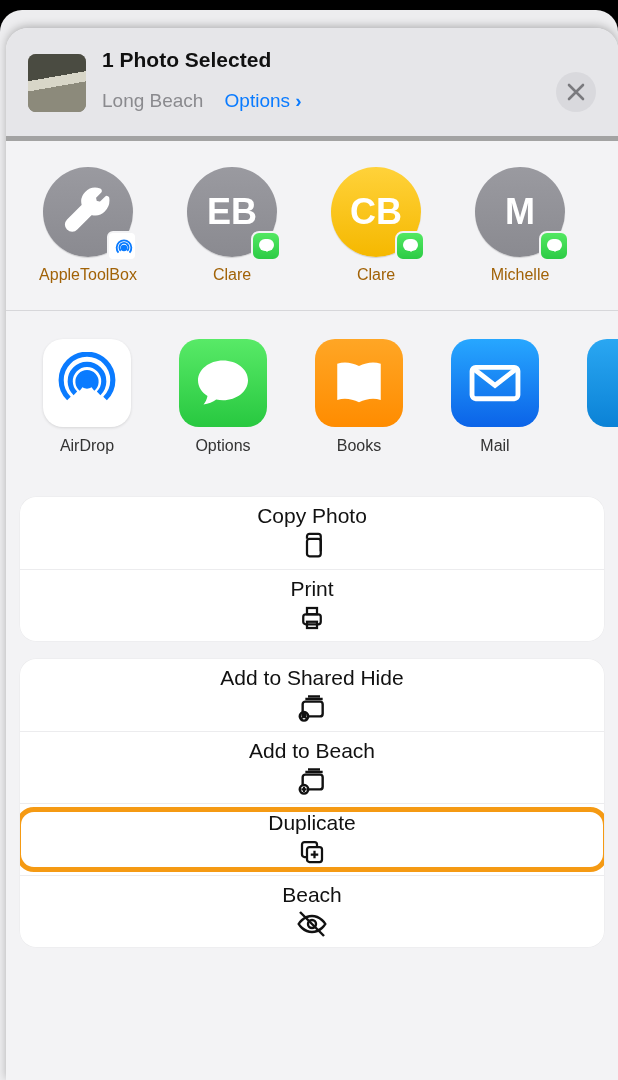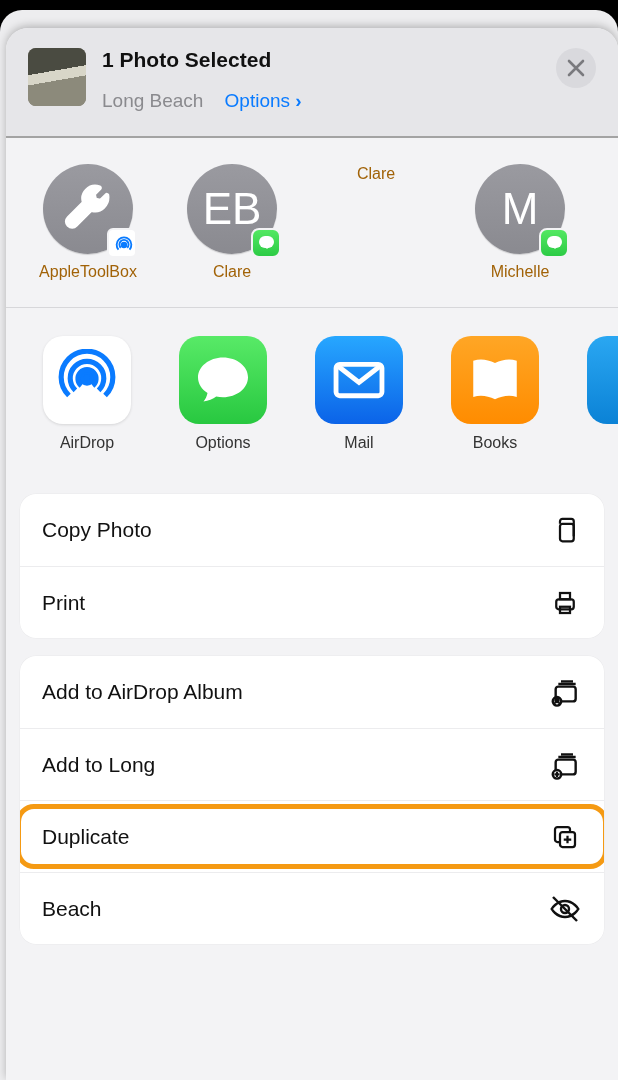--- a/index.html
+++ b/index.html
@@ -12,22 +12,22 @@
   }
   .sheet-inner {
     position:absolute; left:6px; right:0; top:18px; bottom:0;
     background:#f3f3f5;
     border-top-left-radius:22px; border-top-right-radius:22px;
     box-shadow: 0 -2px 8px rgba(0,0,0,0.25);
     overflow:hidden;
   }
   
   .header {
-    display:flex; align-items:flex-start; padding:20px 22px 24px 22px;
-    border-bottom:2px solid #a3a3a3;
+    display:flex; align-items:flex-end; padding:20px 22px 24px 22px;
+    border-bottom:5px solid #a3a3a3;
     background:#e6e6e9;
   }
   .thumb {
     width:58px; height:58px; border-radius:8px; background:#7c7869;
     margin-right:16px; position:relative; overflow:hidden;
   }
   .thumb::before {
     content:""; position:absolute; inset:0;
     background:linear-gradient(170deg,#4a4b41 0 40%, #d8d6c8 40% 55%, #8c8a7b 55% 100%);
     filter: blur(0.5px);
@@ -47,21 +47,21 @@
     display:flex; gap:32px; padding:26px 0 26px 26px;
     border-bottom:1px solid #d7d7da;
     background:#f3f3f5;
     overflow:hidden;
   }
   .contact { width:112px; text-align:center; flex-shrink:0;}
   .avatar {
     width:90px; height:90px; border-radius:50%;
     margin:0 auto 8px; position:relative;
     display:flex; align-items:center; justify-content:center;
-    font-size:44px; font-weight:400; color:#fff;
+    font-size:36px; font-weight:700; color:#fff;
     box-shadow: 0 1px 1px rgba(0,0,0,0.15);
   }
   .av-gray { background:linear-gradient(#9a9aa0,#8a8a90);}
   .av-yellow { background:linear-gradient(#ffd23a,#f5b800);}
   .av-badge {
     position:absolute; right:-4px; bottom:-4px; width:30px; height:30px;
     border-radius:8px; background:linear-gradient(#53e862,#2ccb45);
     border:2px solid #f3f3f5;
   }
   .av-badge::after{
@@ -91,23 +91,24 @@
   .ic-white { background:#fff; box-shadow:0 1px 3px rgba(0,0,0,0.12);}
   .ic-green { background:linear-gradient(#58ea67,#28c840);}
   .ic-blue  { background:linear-gradient(#27a7ff,#0b63e8);}
   .ic-orange{ background:linear-gradient(#ffa625,#ff8c00);}
   .ic-cyan  { background:linear-gradient(#2aa7f2,#0b82d6);}
   
   .actions { padding:18px 14px 0 14px; }
   .group { background:#fff; border-radius:16px; overflow:hidden; margin-bottom:18px;
            box-shadow:0 0 0 0.5px rgba(0,0,0,0.04);}
   .row {
-    display:flex; align-items:center; justify-content:space-between;
+    display:flex; align-items:center; justify-content:center;
     padding:0 22px; height:72px; font-size:21px; color:#111;
     border-top:1px solid #ececee;
+    flex-direction:column;
   }
   .row:first-child { border-top:none; }
   .row-icon { width:34px; height:34px; display:flex; align-items:center; justify-content:center; }
   .hl { position:relative; }
   .hl::after{
     content:""; position:absolute; left:-4px; right:-4px; top:3px; bottom:3px;
     border:5px solid #f59a13; border-radius:18px; pointer-events:none;
   }
 </style>
 </head>
@@ -152,20 +153,24 @@
       <div class="contact-label">AppleToolBox</div>
     </div>
     <div class="contact">
       <div class="avatar av-gray">
             <span>EB</span>
             <div class="av-badge"></div>
           </div>
       <div class="contact-label">Clare</div>
     </div>
     <div class="contact">
+      <div class="avatar av-yellow">
+            <span>CB</span>
+            <div class="av-badge"></div>
+          </div>
       <div class="contact-label">Clare</div>
     </div>
     <div class="contact">
       <div class="avatar av-gray">
             <span>M</span>
             <div class="av-badge"></div>
           </div>
       <div class="contact-label">Michelle</div>
     </div>
     <div class="contact">
@@ -190,37 +195,37 @@
     </div>
     <div class="app">
       <div class="app-icon ic-green">
         <svg width="60" height="60" viewBox="0 0 24 24">
               <path fill="#fff" d="M12 3C6.5 3 2 6.6 2 11c0 2.5 1.5 4.8 3.8 6.2-.2 1.2-.9 2.6-1.6 3.4 1.9-.2 3.8-1 5.1-2 .9.2 1.8.3 2.7.3 5.5 0 10-3.6 10-8S17.5 3 12 3z"></path>
             </svg>
       </div>
       <div class="app-label">Options</div>
     </div>
     <div class="app">
+      <div class="app-icon ic-orange">
+        <svg width="58" height="58" viewBox="0 0 24 24">
+              <path fill="#fff" d="M3 4c3-1 6-.5 9 1v15c-3-1.5-6-2-9-1V4zm18 0c-3-1-6-.5-9 1v15c3-1.5 6-2 9-1V4z"></path>
+            </svg>
+      </div>
+      <div class="app-label">Books</div>
+    </div>
+    <div class="app">
       <div class="app-icon ic-blue">
         <svg width="58" height="58" viewBox="0 0 24 24">
               <rect x="2.5" y="5.5" width="19" height="13" rx="1.5" fill="none" stroke="#fff" stroke-width="2"></rect>
               <path d="M3 6l9 7 9-7" fill="none" stroke="#fff" stroke-width="2"></path>
             </svg>
       </div>
       <div class="app-label">Mail</div>
     </div>
     <div class="app">
-      <div class="app-icon ic-orange">
-        <svg width="58" height="58" viewBox="0 0 24 24">
-              <path fill="#fff" d="M3 4c3-1 6-.5 9 1v15c-3-1.5-6-2-9-1V4zm18 0c-3-1-6-.5-9 1v15c3-1.5 6-2 9-1V4z"></path>
-            </svg>
-      </div>
-      <div class="app-label">Books</div>
-    </div>
-    <div class="app">
       <div class="app-icon ic-cyan"></div>
       <div class="app-label">Fa</div>
     </div>
   </div>
 
   <div class="actions">
     <div class="group">
       <div class="row">
         <span>Copy Photo</span>
         <span class="row-icon">
@@ -237,33 +242,33 @@
                 <rect x="5" y="9" width="14" height="8" rx="2"></rect>
                 <rect x="8" y="4" width="8" height="5"></rect>
                 <rect x="8" y="15" width="8" height="5"></rect>
               </svg>
             </span>
       </div>
     </div>
 
     <div class="group">
       <div class="row">
-        <span>Add to AirDrop Album</span>
+        <span>Add to Shared Hide</span>
         <span class="row-icon">
               <svg width="32" height="32" viewBox="0 0 24 24" fill="none" stroke="#111" stroke-width="1.8">
                 <rect x="5" y="8" width="15" height="11" rx="2"></rect>
                 <path d="M7 6h13M9 4h9"></path>
                 <circle cx="6" cy="19" r="3.2" fill="#fff"></circle>
                 <circle cx="6" cy="18" r="1.2" fill="#111"></circle>
                 <path d="M3.7 21.2c.4-1 1.3-1.7 2.3-1.7s1.9.7 2.3 1.7" stroke-width="1.4"></path>
               </svg>
             </span>
       </div>
       <div class="row">
-        <span>Add to Long</span>
+        <span>Add to Beach</span>
         <span class="row-icon">
               <svg width="32" height="32" viewBox="0 0 24 24" fill="none" stroke="#111" stroke-width="1.8">
                 <rect x="5" y="8" width="15" height="11" rx="2"></rect>
                 <path d="M7 6h13M9 4h9"></path>
                 <circle cx="6" cy="19" r="3.2" fill="#fff"></circle>
                 <path d="M6 17v4M4 19h4" stroke-width="1.6"></path>
               </svg>
             </span>
       </div>
       <div class="row hl">

